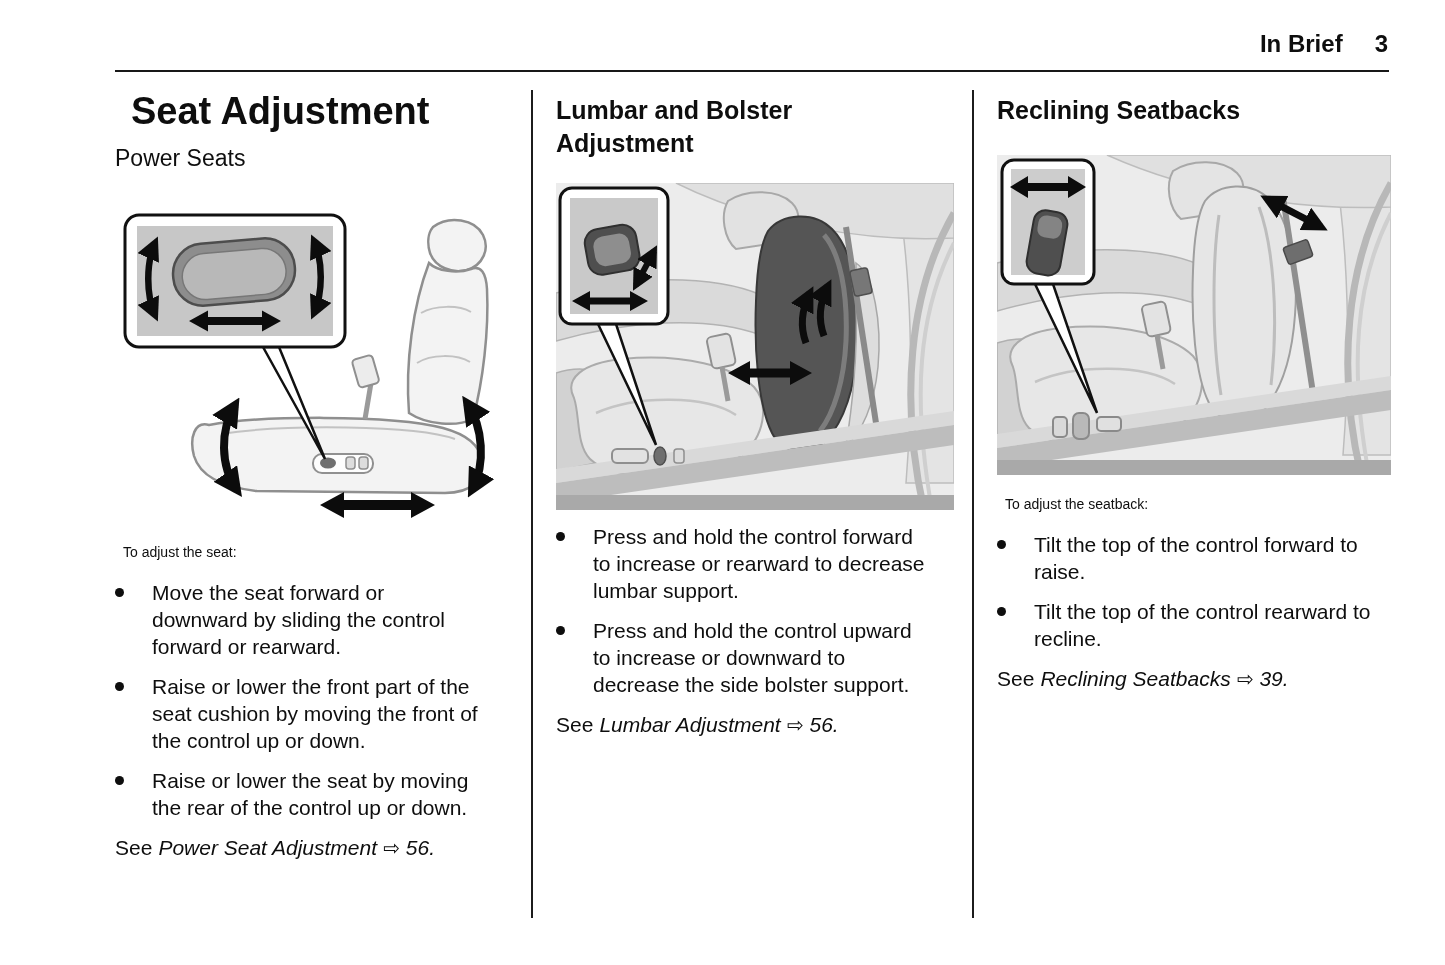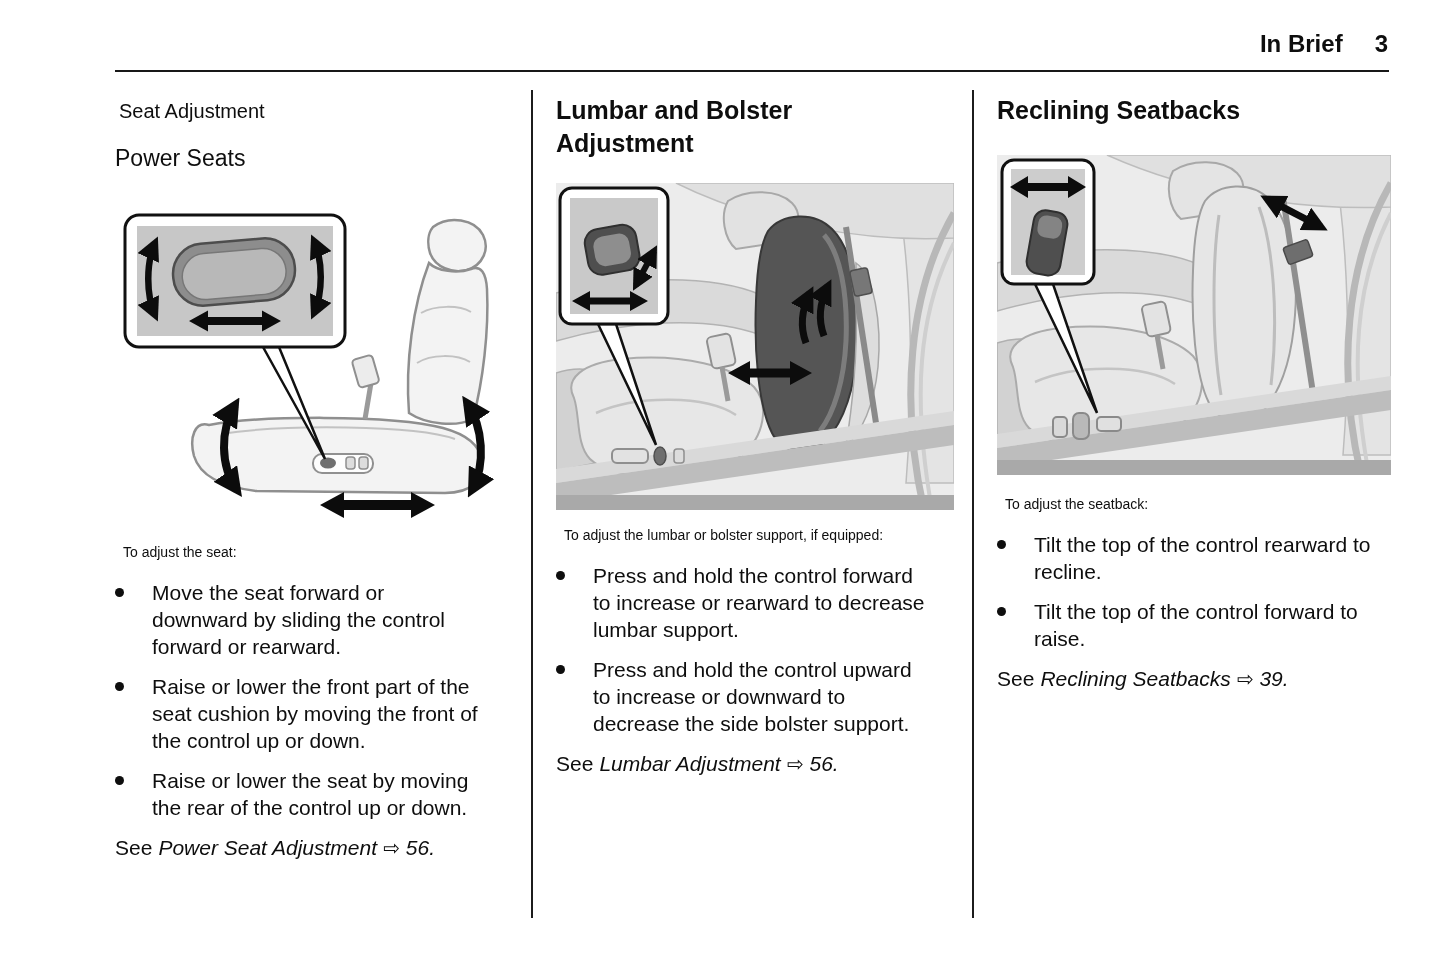--- a/index.html
+++ b/index.html
@@ -11,21 +11,21 @@
   .hdr{position:absolute;top:30px;right:57px;display:flex;gap:32px;
        font-weight:700;font-size:24px;line-height:28px}
   .rule{position:absolute;left:115px;top:70px;width:1274px;height:2px;background:#181818}
   .vdiv{position:absolute;top:90px;width:2px;height:828px;background:#1c1c1c}
   .vdiv.d1{left:531px}
   .vdiv.d2{left:972px}
   .col{position:absolute;top:94px}
   .c1{left:115px;width:390px}
   .c2{left:556px;width:398px}
   .c3{left:997px;width:394px}
-  .h-main{font-size:20px;line-height:34px;font-weight:400;margin:0 4px 17px}
+  .h-main{font-size:38px;line-height:34px;font-weight:700;margin:0 16px 17px}
   .h-sub{font-size:23px;line-height:26px;font-weight:400;margin:0}
   .h-col{font-size:25px;line-height:33px;font-weight:700;margin:0;max-width:312px}
   .fig{display:block}
   .fig1{margin-top:42px}
   .fig2{margin-top:23px}
   .fig3{margin-top:28px}
   .intro{font-size:14px;line-height:27px;margin:8px}
   .c1 .intro{margin-top:20px}
   .c2 .intro{margin-top:12px;max-width:334px}
   .c3 .intro{margin-top:16px}
@@ -175,21 +175,20 @@
       <rect x="14" y="15" width="88" height="116" fill="#c9c9c9"></rect>
       <g transform="rotate(-10 55 66)">
         <rect x="30" y="44" width="52" height="46" rx="14" fill="#4f4f4f" stroke="#303030" stroke-width="2"></rect>
         <rect x="38" y="52" width="36" height="30" rx="10" fill="#8e8e8e"></rect>
       </g>
       <path d="M80,102 L98,68" fill="none" stroke="#0c0c0c" stroke-width="6" marker-start="url(#ah2)" marker-end="url(#ah2)"></path>
       <polygon points="16,118 34,108 34,114.5 74,114.5 74,108 92,118 74,128 74,121.5 34,121.5 34,128" fill="#0c0c0c"></polygon>
     </g>
   </svg>
 
-  <p class="intro">To adjust the lumbar or bolster support, if equipped:</p>
   <ul class="bullets">
     <li class="bullet">
       <span class="bdot">
           <i></i>
         </span>
       <span class="btext">Press and hold the control forward to increase or rearward to decrease lumbar support.</span>
     </li>
     <li class="bullet">
       <span class="bdot">
           <i></i>
@@ -252,25 +251,25 @@
       </g>
     </g>
   </svg>
 
   <p class="intro">To adjust the seatback:</p>
   <ul class="bullets">
     <li class="bullet">
       <span class="bdot">
           <i></i>
         </span>
+      <span class="btext">Tilt the top of the control forward to raise.</span>
+    </li>
+    <li class="bullet">
+      <span class="bdot">
+          <i></i>
+        </span>
       <span class="btext">Tilt the top of the control rearward to recline.</span>
-    </li>
-    <li class="bullet">
-      <span class="bdot">
-          <i></i>
-        </span>
-      <span class="btext">Tilt the top of the control forward to raise.</span>
     </li>
   </ul>
   <p class="see">
     <span>See</span><span class="ref">Reclining Seatbacks</span><span class="arr">⇨</span><span class="pg">39.</span>
   </p>
 </div>
 
 </body></html>

